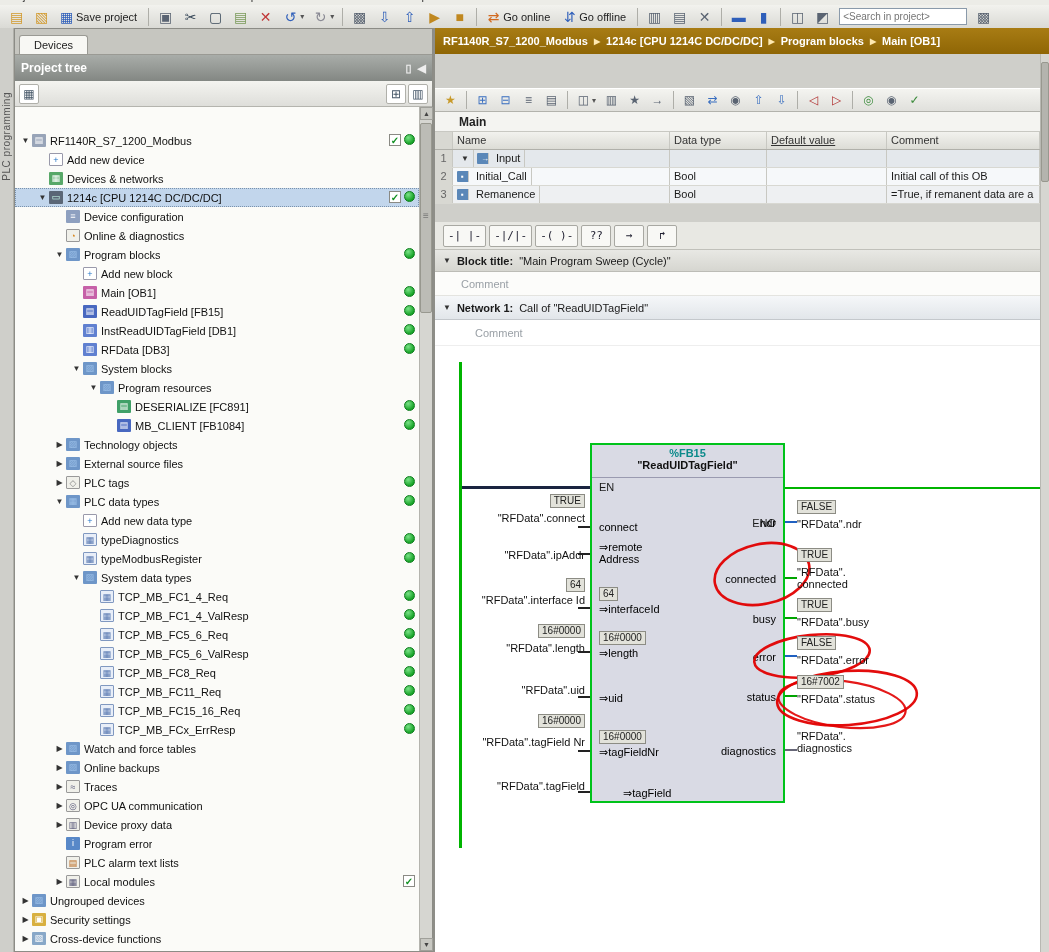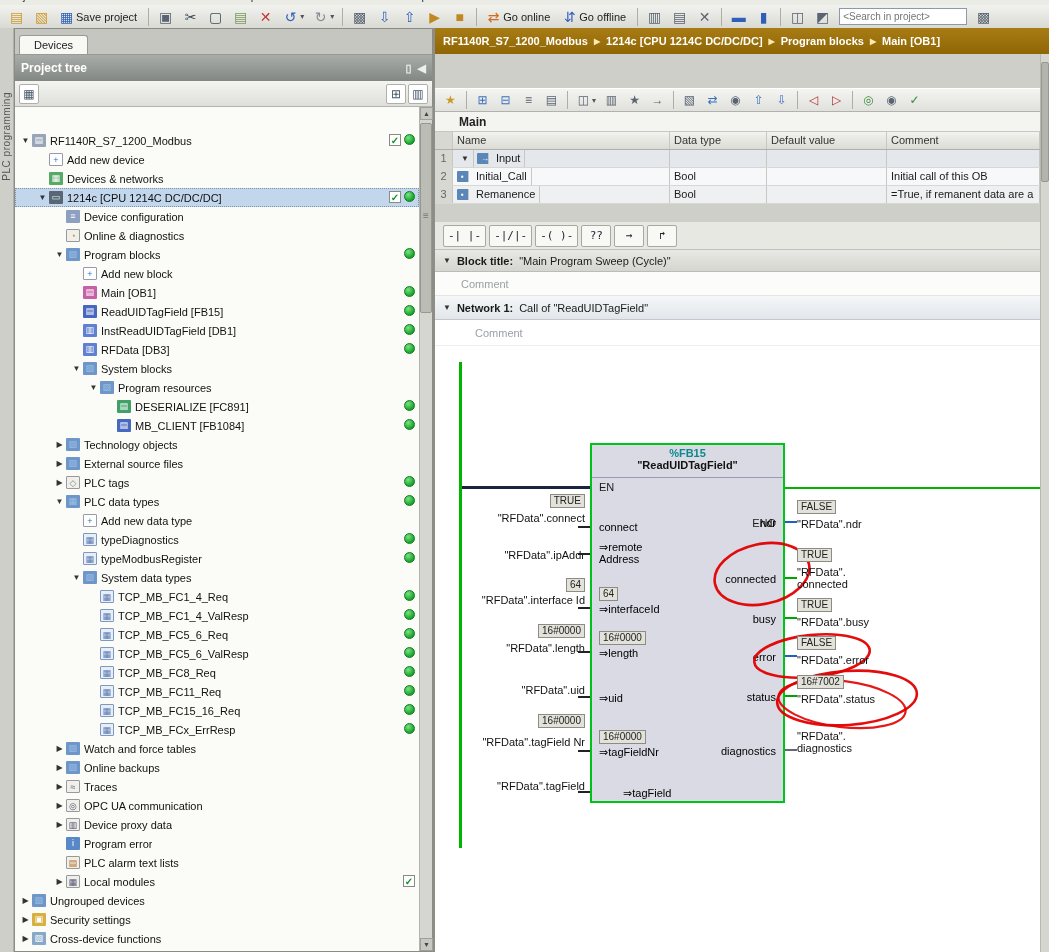--- a/index.html
+++ b/index.html
@@ -67,21 +67,21 @@
     display:flex; align-items:center; padding-left:24px; font-weight:bold; font-size:12px; color:#222; }
 
   
   #if-table { position:absolute; left:0; top:104px; width:605px; }
   #if-head, .if-row { display:flex; height:18px; line-height:17px; }
   #if-head { background:linear-gradient(#f2f2ee,#dcdcd6); border-bottom:1px solid #b0b0aa; font-size:11px; color:#333; }
   #if-head span, .if-row span { border-right:1px solid #c8c8c2; padding:0 4px; overflow:hidden; white-space:nowrap; }
   .c-num { width:18px; flex:none; background:#d8d8d2; color:#666; text-align:center; padding:0 !important; }
   .c-name { width:217px; flex:none; display:flex; align-items:center; gap:3px; }
   .c-type { width:97px; flex:none; }
-  .c-def { width:120px; flex:none; }
+  .c-def { width:120px; flex:none;text-decoration:underline; }
   .c-com { flex:1; }
   .if-row { background:#f6f8fa; border-bottom:1px solid #d8d8d2; }
   .if-row.group { background:#e4e8ec; }
   .if-row:nth-child(3) { background:#eef0f2; }
   .if-ex { font-size:8px; color:#333; }
   .if-ic { width:12px; height:11px; background:#5a87b8; color:#fff; font-size:8px; line-height:11px; text-align:center; border-radius:1px; flex:none; }
 
   
   #lad-bar { position:absolute; left:0; top:194px; width:614px; height:28px; background:#e8e8e3; border-bottom:1px solid #c0c0ba;
     display:flex; align-items:center; gap:3px; padding:0 8px; }

